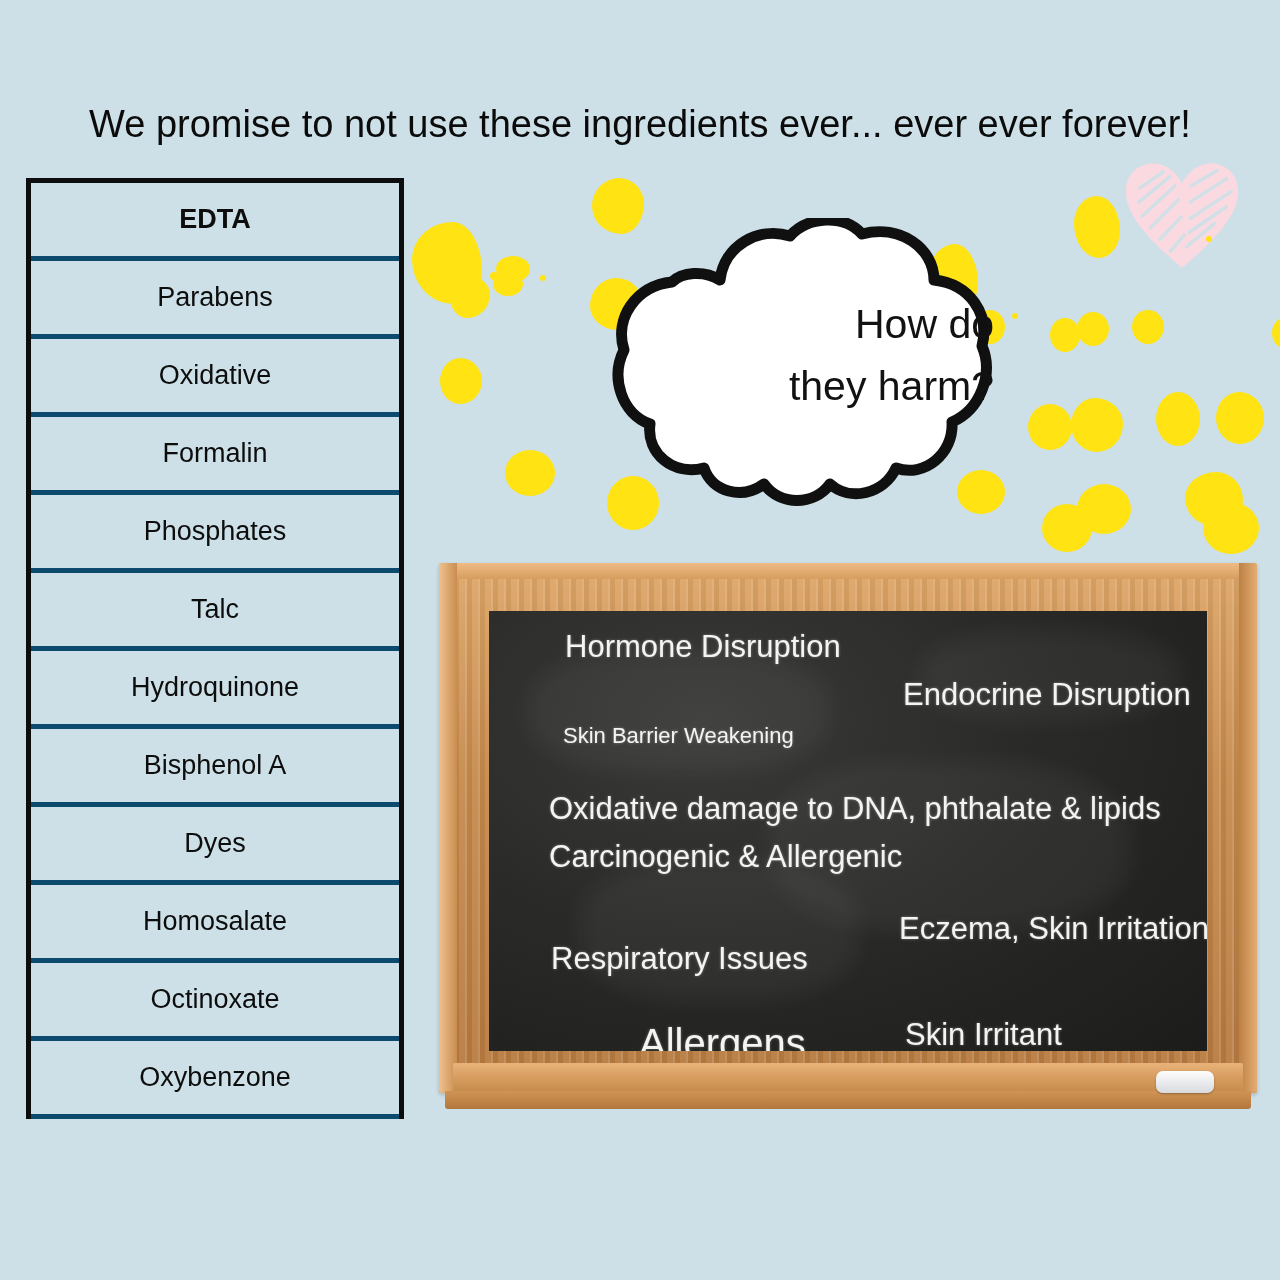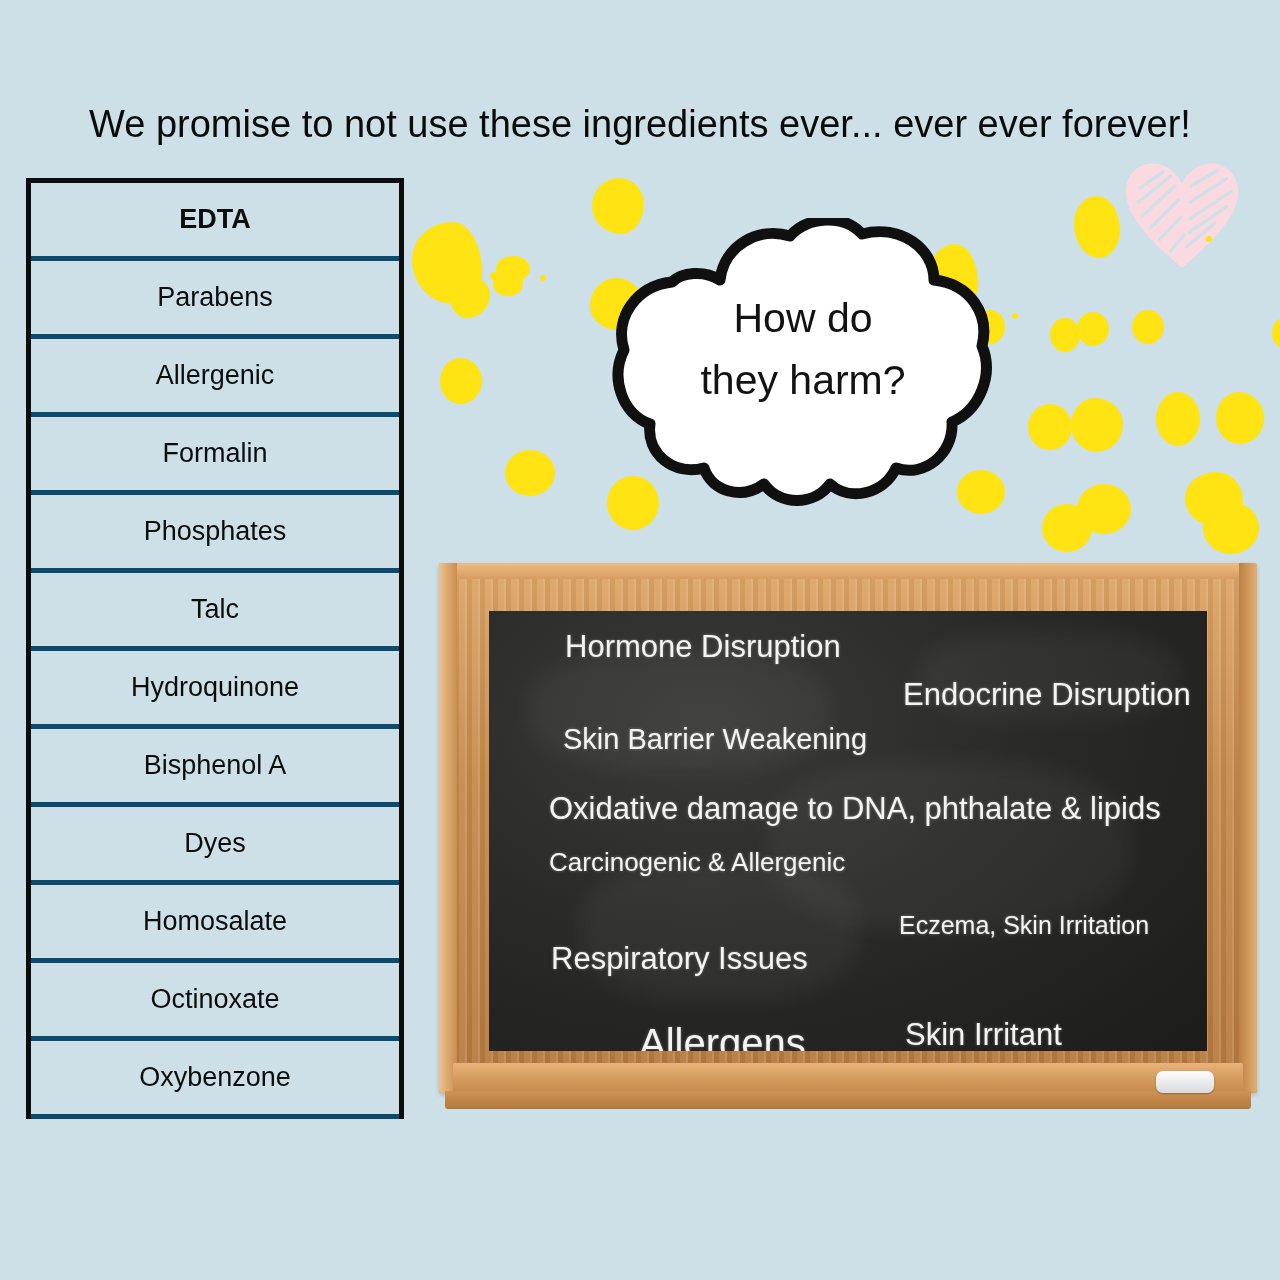--- a/index.html
+++ b/index.html
@@ -52,22 +52,22 @@
     box-sizing:border-box;
     font-size:27px;
     color:#0d0d0d;
     background:#cde0e7;
   }
   .ingredient-row.first{font-weight:bold;font-size:27px;}
 
   
   .speech-bubble{position:absolute;left:612px;top:218px;width:382px;height:290px;}
   .bubble-text{
-    position:absolute;left:612px;top:204px;width:382px;height:290px;
-    display:flex;flex-direction:column;align-items:center;justify-content:center;
+    position:absolute;left:612px;top:210px;width:382px;height:290px;
+    display:flex;flex-direction:column;align-items:flex-end;justify-content:center;
     font-size:41px;color:#121212;line-height:1.52;text-align:center;
     pointer-events:none;
   }
 
   
   .chalkboard{
     position:absolute;left:439px;top:563px;width:818px;height:578px;
   }
   .board-frame{
     position:absolute;left:0;top:0;width:818px;height:530px;
@@ -186,21 +186,21 @@
     </div>
 
   <div class="ingredient-list" id="ingredient-list">
       <div class="ingredient-row first">
         <span>EDTA</span>
       </div>
       <div class="ingredient-row">
         <span>Parabens</span>
       </div>
       <div class="ingredient-row">
-        <span>Allergenic</span>
+        <span>Oxidative</span>
       </div>
       <div class="ingredient-row">
         <span>Formalin</span>
       </div>
       <div class="ingredient-row">
         <span>Phosphates</span>
       </div>
       <div class="ingredient-row">
         <span>Talc</span>
       </div>
@@ -243,24 +243,24 @@
       <div class="frame-top-hl"></div>
       <div class="frame-bevel-l"></div>
       <div class="frame-bevel-r"></div>
       <div class="board-surface" id="board-surface">
         <div class="chalk-smudge" style="left:40px;top:40px;width:300px;height:120px;"></div>
         <div class="chalk-smudge" style="left:280px;top:150px;width:360px;height:170px;"></div>
         <div class="chalk-smudge" style="left:90px;top:250px;width:280px;height:140px;"></div>
         <div class="chalk-smudge" style="left:430px;top:20px;width:260px;height:90px;"></div>
       <div class="board-line" style="left: 76px; top: 18px; font-size: 31px;">Hormone Disruption</div>
           <div class="board-line" style="left: 414px; top: 66px; font-size: 31px;">Endocrine Disruption</div>
-          <div class="board-line" style="left: 74px; top: 112px; font-size: 29px;">Skin Barrier Weakening</div>
+          <div class="board-line" style="left: 74px; top: 112px; font-size: 22px;">Skin Barrier Weakening</div>
           <div class="board-line" style="left: 60px; top: 180px; font-size: 31px;">Oxidative damage to DNA, phthalate &amp; lipids</div>
-          <div class="board-line" style="left: 60px; top: 236px; font-size: 26px;">Carcinogenic &amp; Allergenic</div>
-          <div class="board-line" style="left: 410px; top: 300px; font-size: 25px;">Eczema, Skin Irritation</div>
+          <div class="board-line" style="left: 60px; top: 228px; font-size: 31px;">Carcinogenic &amp; Allergenic</div>
+          <div class="board-line" style="left: 410px; top: 300px; font-size: 31px;">Eczema, Skin Irritation</div>
           <div class="board-line" style="left: 62px; top: 330px; font-size: 31px;">Respiratory Issues</div>
           <div class="board-line" style="left: 150px; top: 410px; font-size: 40px;">Allergens</div>
           <div class="board-line" style="left: 416px; top: 406px; font-size: 31px;">Skin Irritant</div>
         </div>
     </div>
     <div class="board-ledge"></div>
     <div class="board-ledge-front"></div>
     <div class="chalk-stick"></div>
   </div>
 

